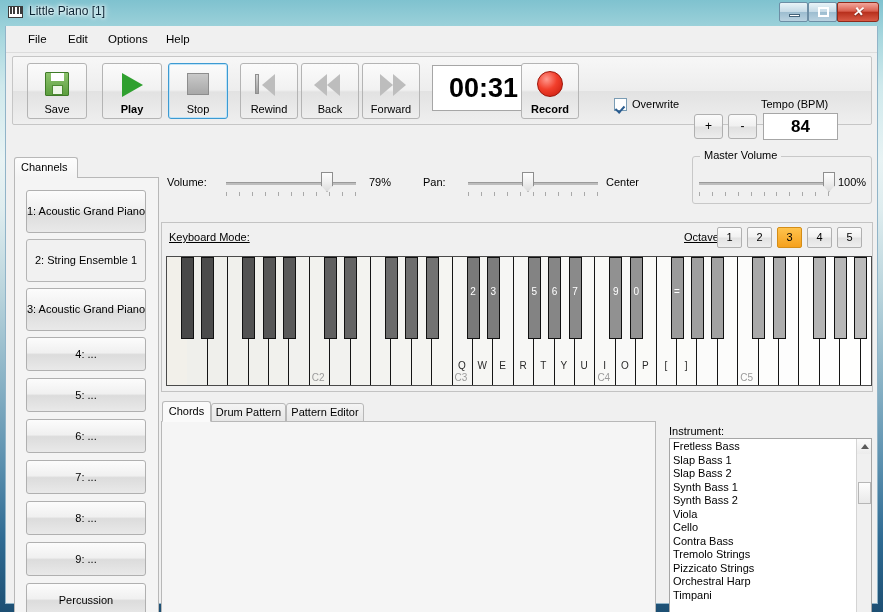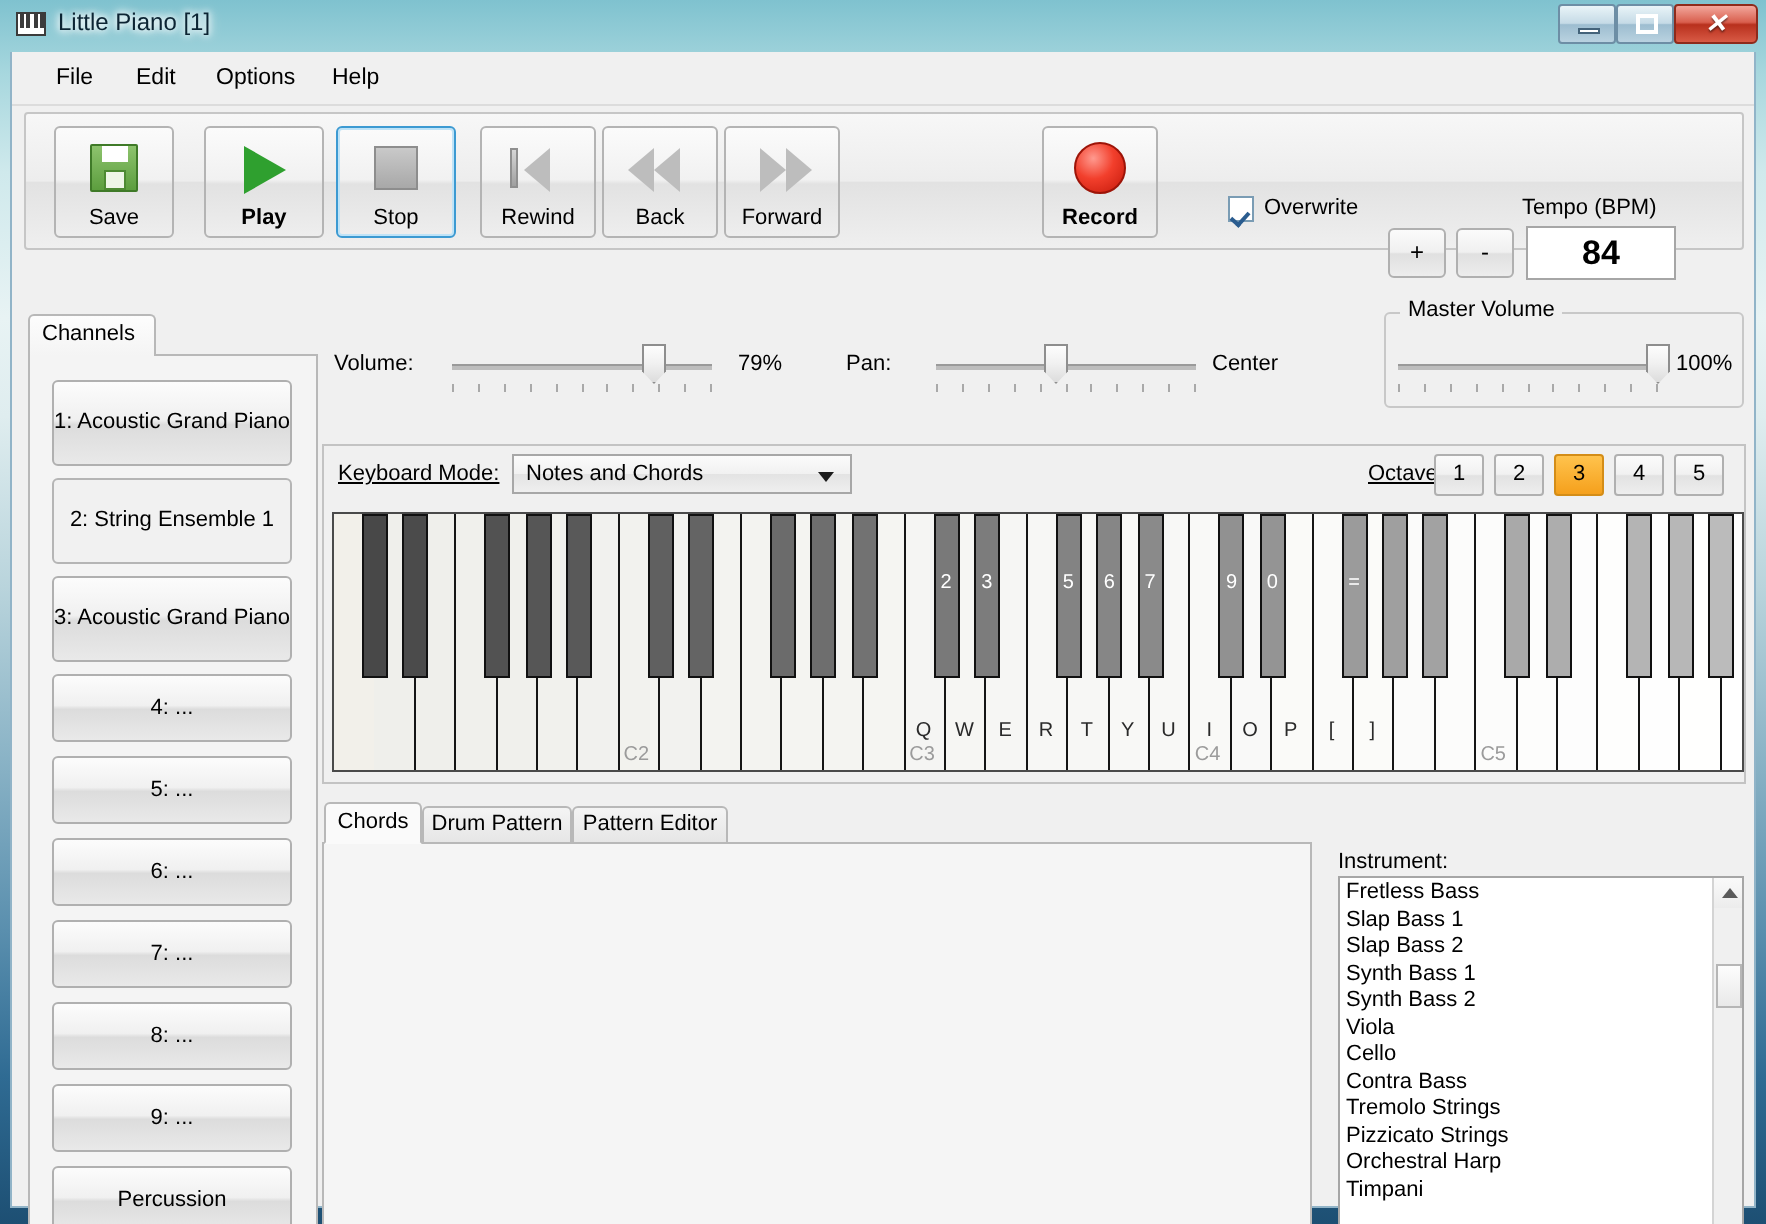--- a/index.html
+++ b/index.html
@@ -232,20 +232,23 @@
       </div>
 
       <div class="tbtn" style="left:349px;width:58px;height:56px">
         <span class="g-fwd">
           <i class="tri tR" style="left:17px;top:1px"></i>
           <i class="tri tR" style="left:30px;top:1px"></i>
         </span>
         <span class="lbl">Forward</span>
       </div>
 
+      <div id="timebox">
+        <span>00:31</span>
+      </div>
 
       <div class="tbtn" style="left:508px;width:58px;height:56px">
         <span class="g-rec"></span>
         <span class="lbl bold">Record</span>
       </div>
     </div>
 
     <div id="ow-chk"></div>
     <div id="ow-lbl">Overwrite</div>
     <div id="tempo-lbl">Tempo (BPM)</div>
@@ -319,24 +322,20 @@
         <i style="left: 77.4px;"></i>
         <i style="left: 90.3px;"></i>
         <i style="left: 103.2px;"></i>
         <i style="left: 116.1px;"></i>
         <i style="left: 129px;"></i>
       </div>
     <div class="mlbl" style="left:832px;top:150px">100%</div>
 
     <div id="kb-group"></div>
     <div id="kmode-lbl">Keyboard Mode:</div>
-    <div id="kmode-sel">
-      <span>Notes and Chords</span>
-      <i></i>
-    </div>
     <div id="oct1-lbl">Octave:</div>
     <div class="octbtn" style="left:711px">1</div>
     <div class="octbtn" style="left:741px">2</div>
     <div class="octbtn on" style="left:771px">3</div>
     <div class="octbtn" style="left:801px">4</div>
     <div class="octbtn" style="left:831px">5</div>
 
     <div id="piano">
         <div class="wkey" style="left: 20.4px; width: 20.4px; background: rgb(239, 239, 235);"></div>
         <div class="wkey" style="left: 40.8px; width: 20.4px; background: rgb(239, 239, 235);"></div>

